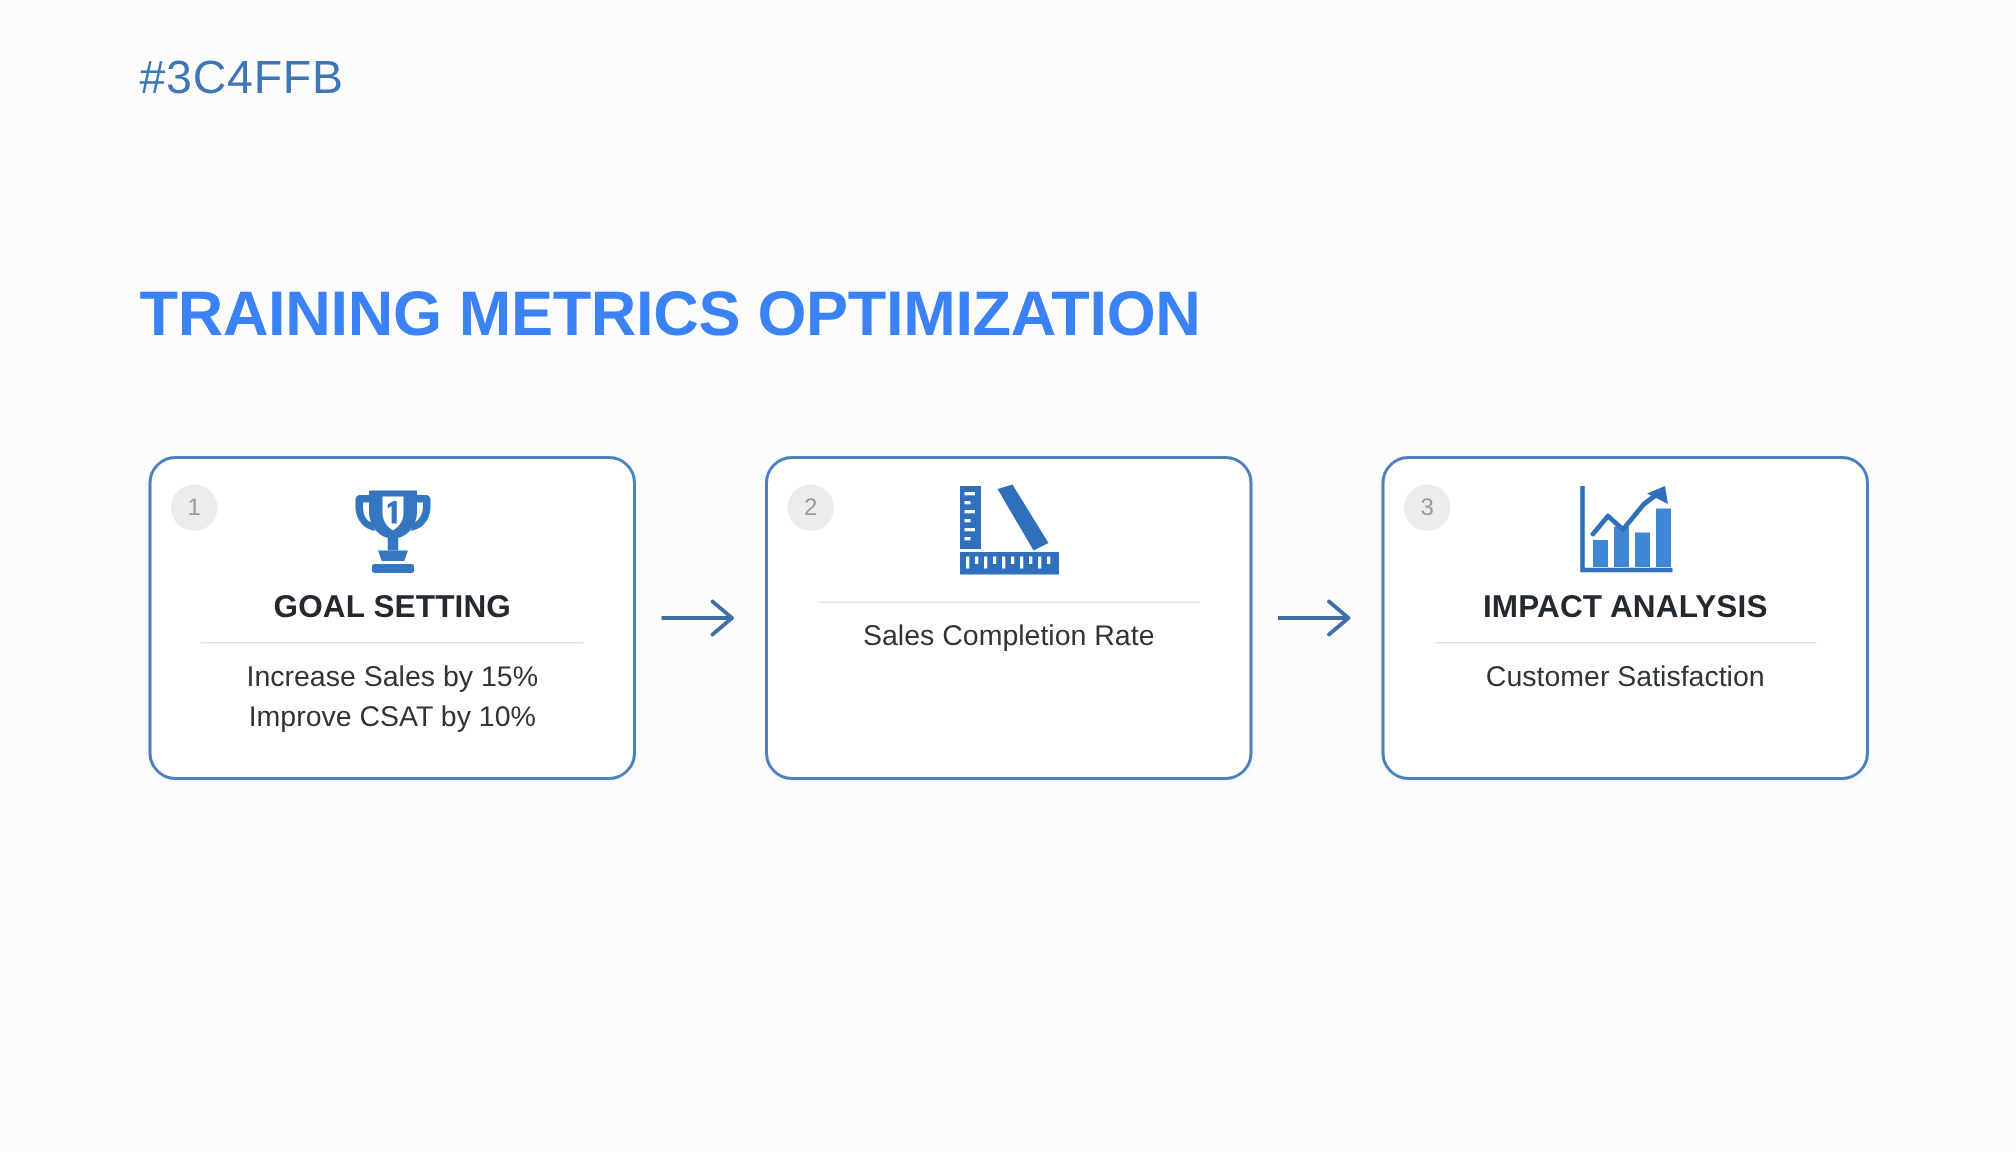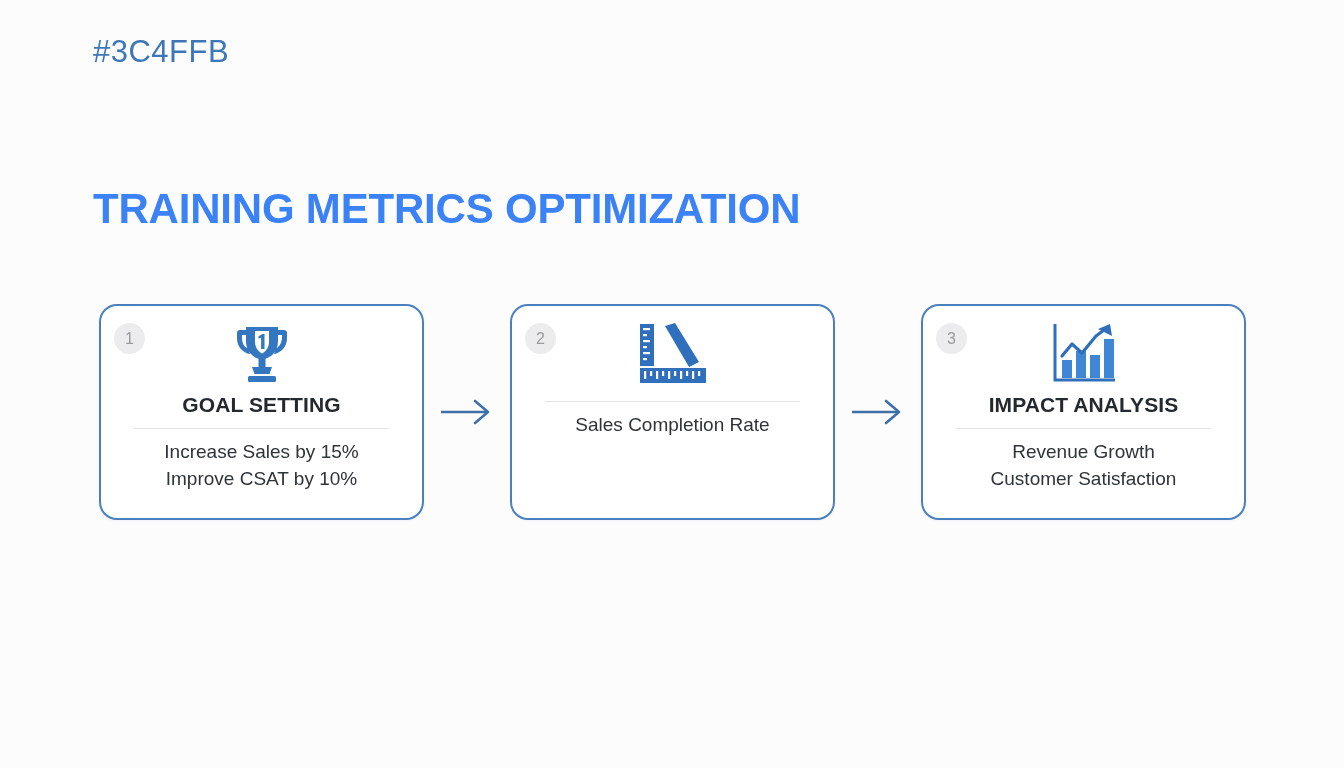--- a/index.html
+++ b/index.html
@@ -244,18 +244,17 @@
 
         <polygon points="60,2 62,14 48,7" fill="#2f6fbb"></polygon>
       </svg>
     </div>
 
     <div class="card-title">IMPACT ANALYSIS</div>
 
     <div class="card-divider"></div>
 
     <div class="card-body">
-      <div>Revenue Growth</div>
       <div>Customer Satisfaction</div>
     </div>
   </div>
 
 </div>
 
 </body></html>

